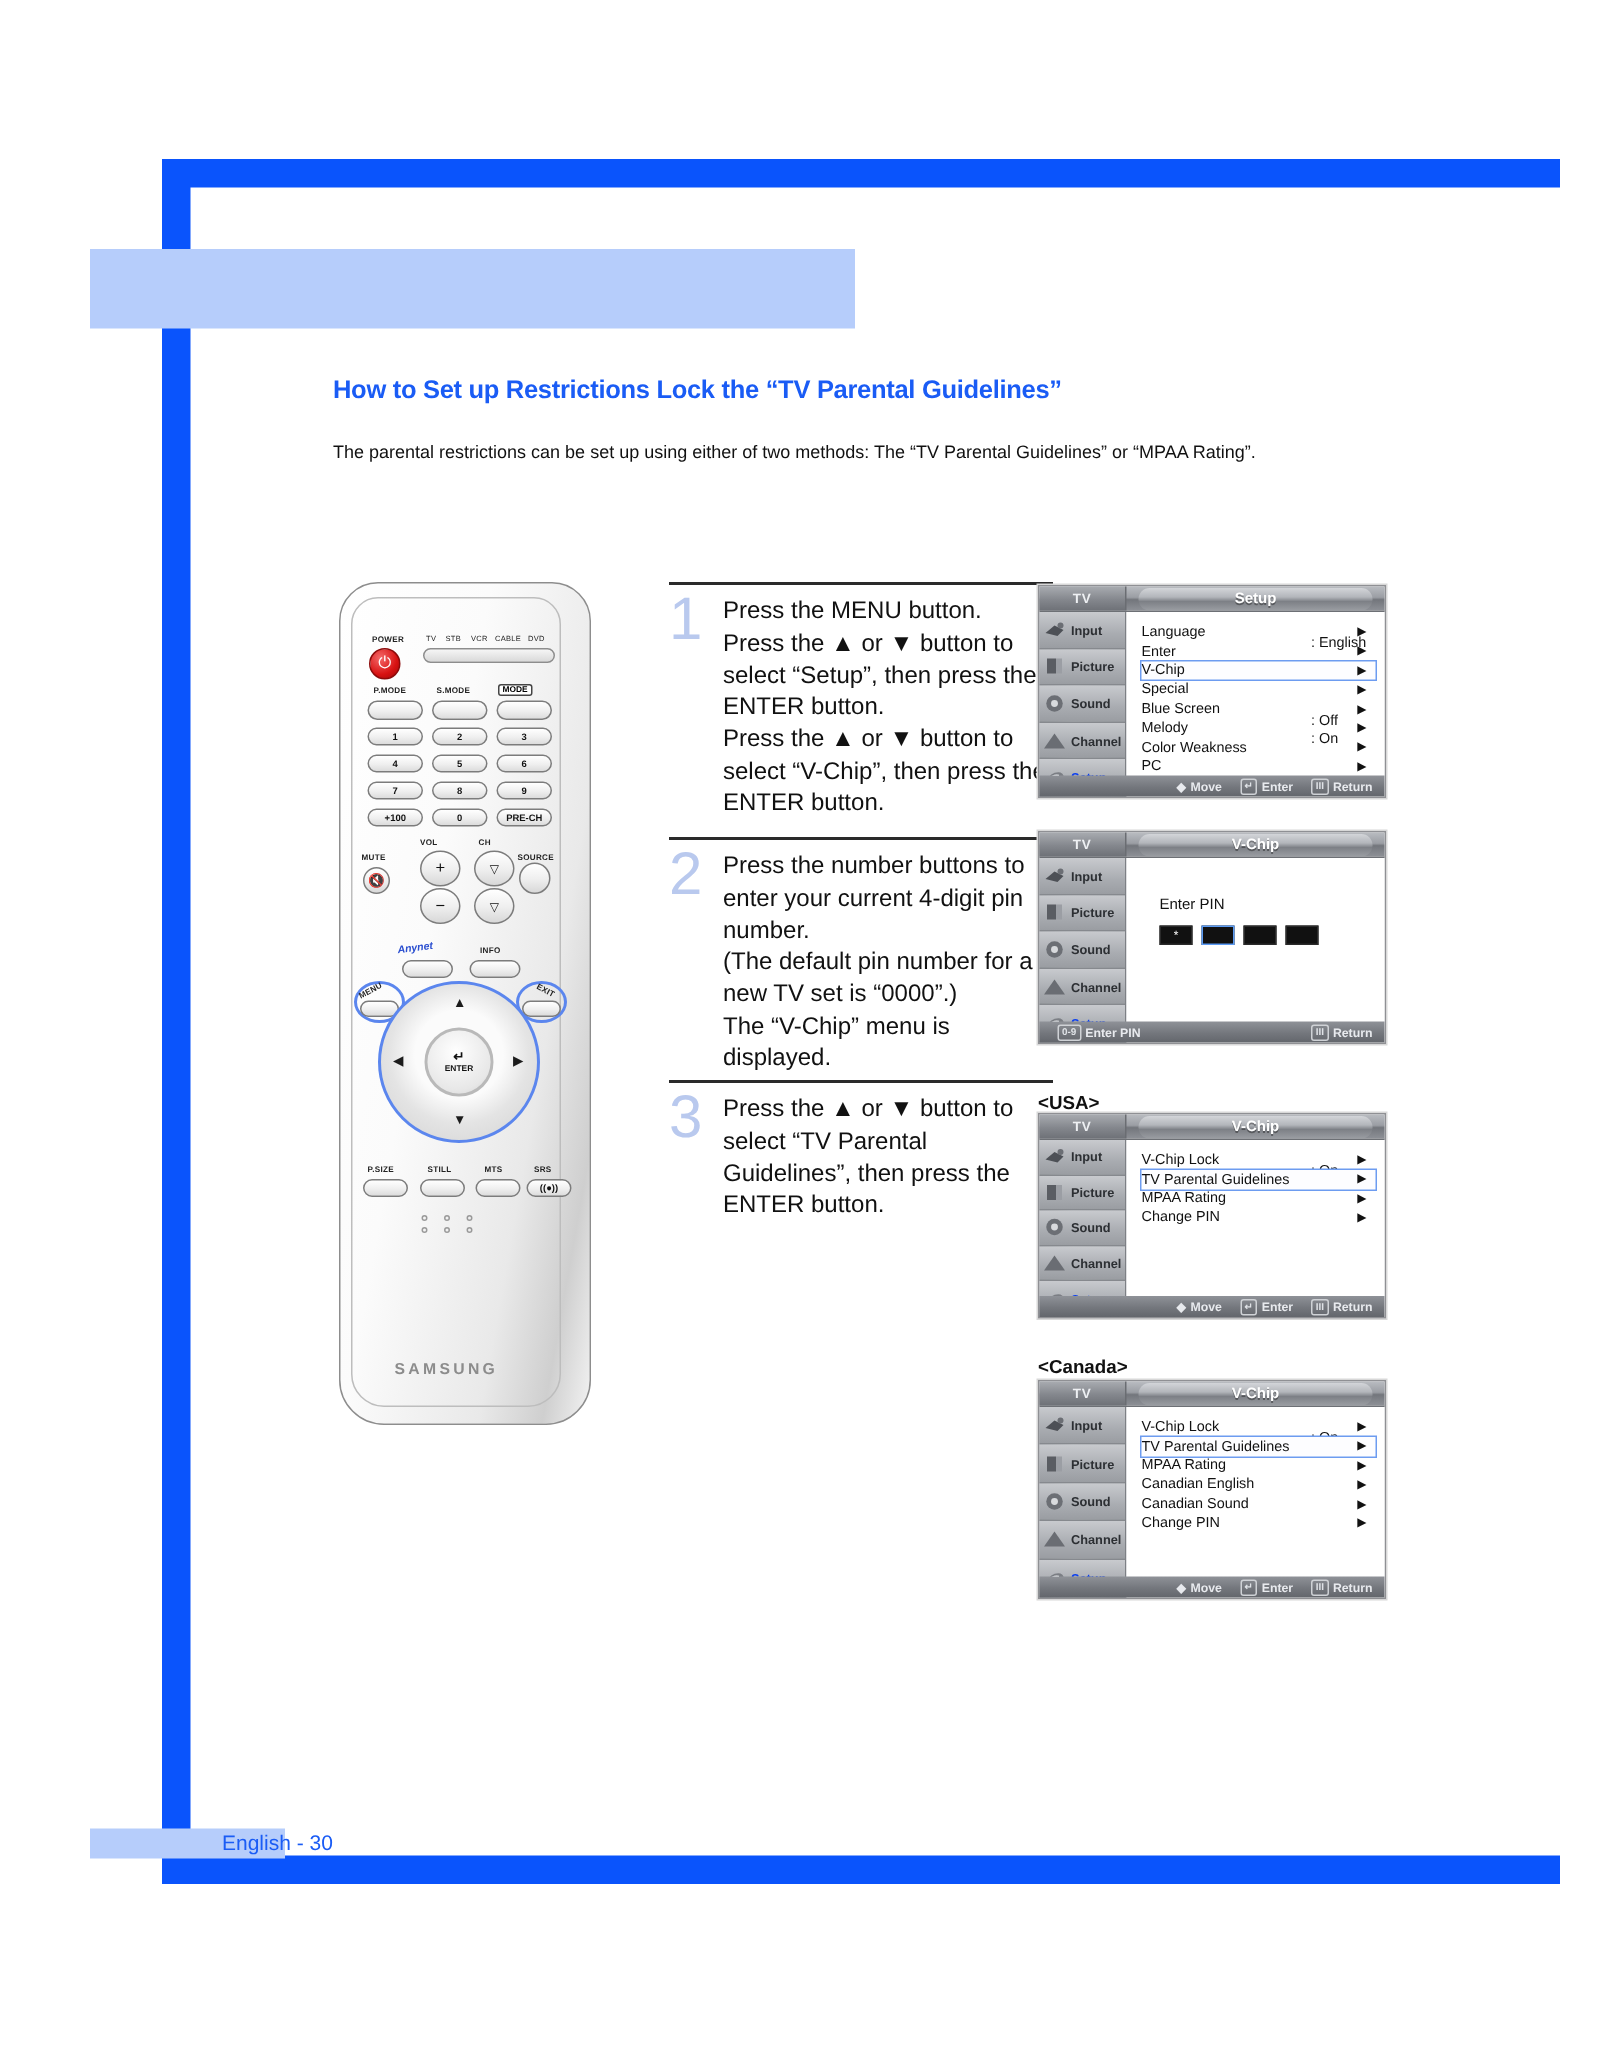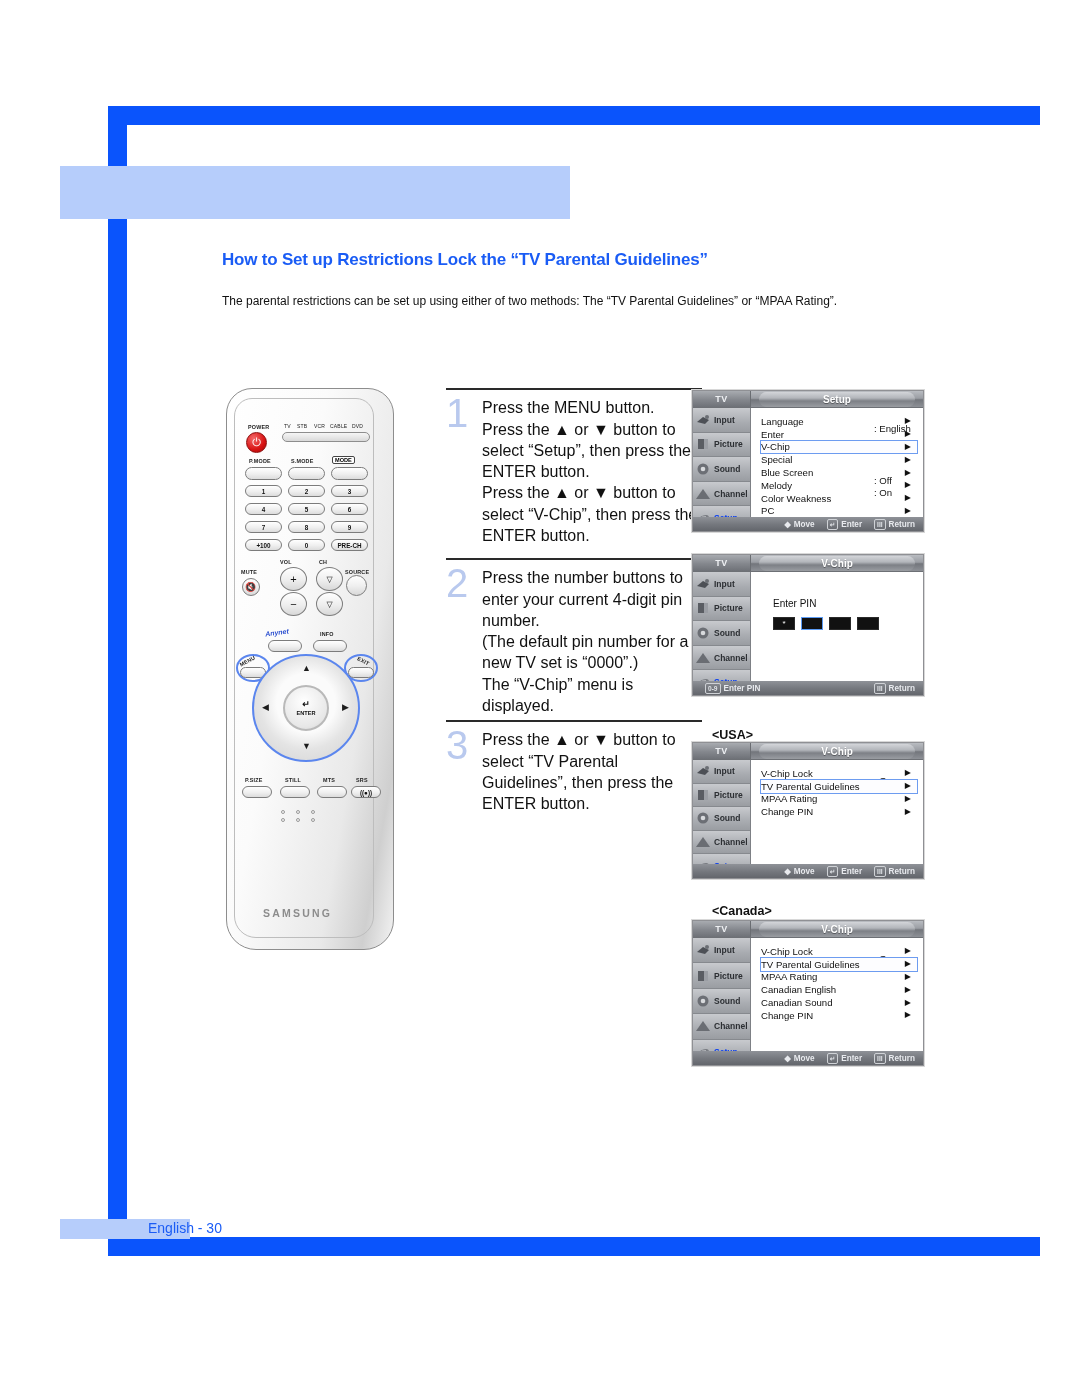--- a/index.html
+++ b/index.html
@@ -167,21 +167,21 @@
     padding: 0 2px; font-size: 6.6px; line-height: 9px; color:#dfe2e6;
   }
   .osd .status.left { justify-content: space-between; padding-left: 12px; }
 
   .pinarea { padding: 26px 0 0 22px; }
   .pinarea .pl { font-size: 10px; color: #111; }
   .pinbox-row { display: flex; gap: 6px; margin-top: 8px; }
   .pinbox { width: 22px; height: 13px; background: #111; border: 1px solid #2a2a2a; display:flex; align-items:center; justify-content:center; color:#fff; font-size:8px; }
   .pinbox.cur { border: 1.6px solid #5b9bf5; }
 
-  .region-lbl { position: absolute; font-size: 12.5px; font-weight: bold; color: #111; margin-left: 20px; }
+  .region-lbl { position: absolute; font-size: 12.5px; font-weight: bold; color: #111; }
 
   
   .foot-band { position: absolute; left: 60px; top: 1219px; width: 130px; height: 20px; background: #b6cdfb; }
   .foot-txt  { position: absolute; left: 148px; top: 1220px; color: #1a5cf5; font-size: 14px; }
 </style>
 </head>
 <body>
 
 <div class="page">
 

